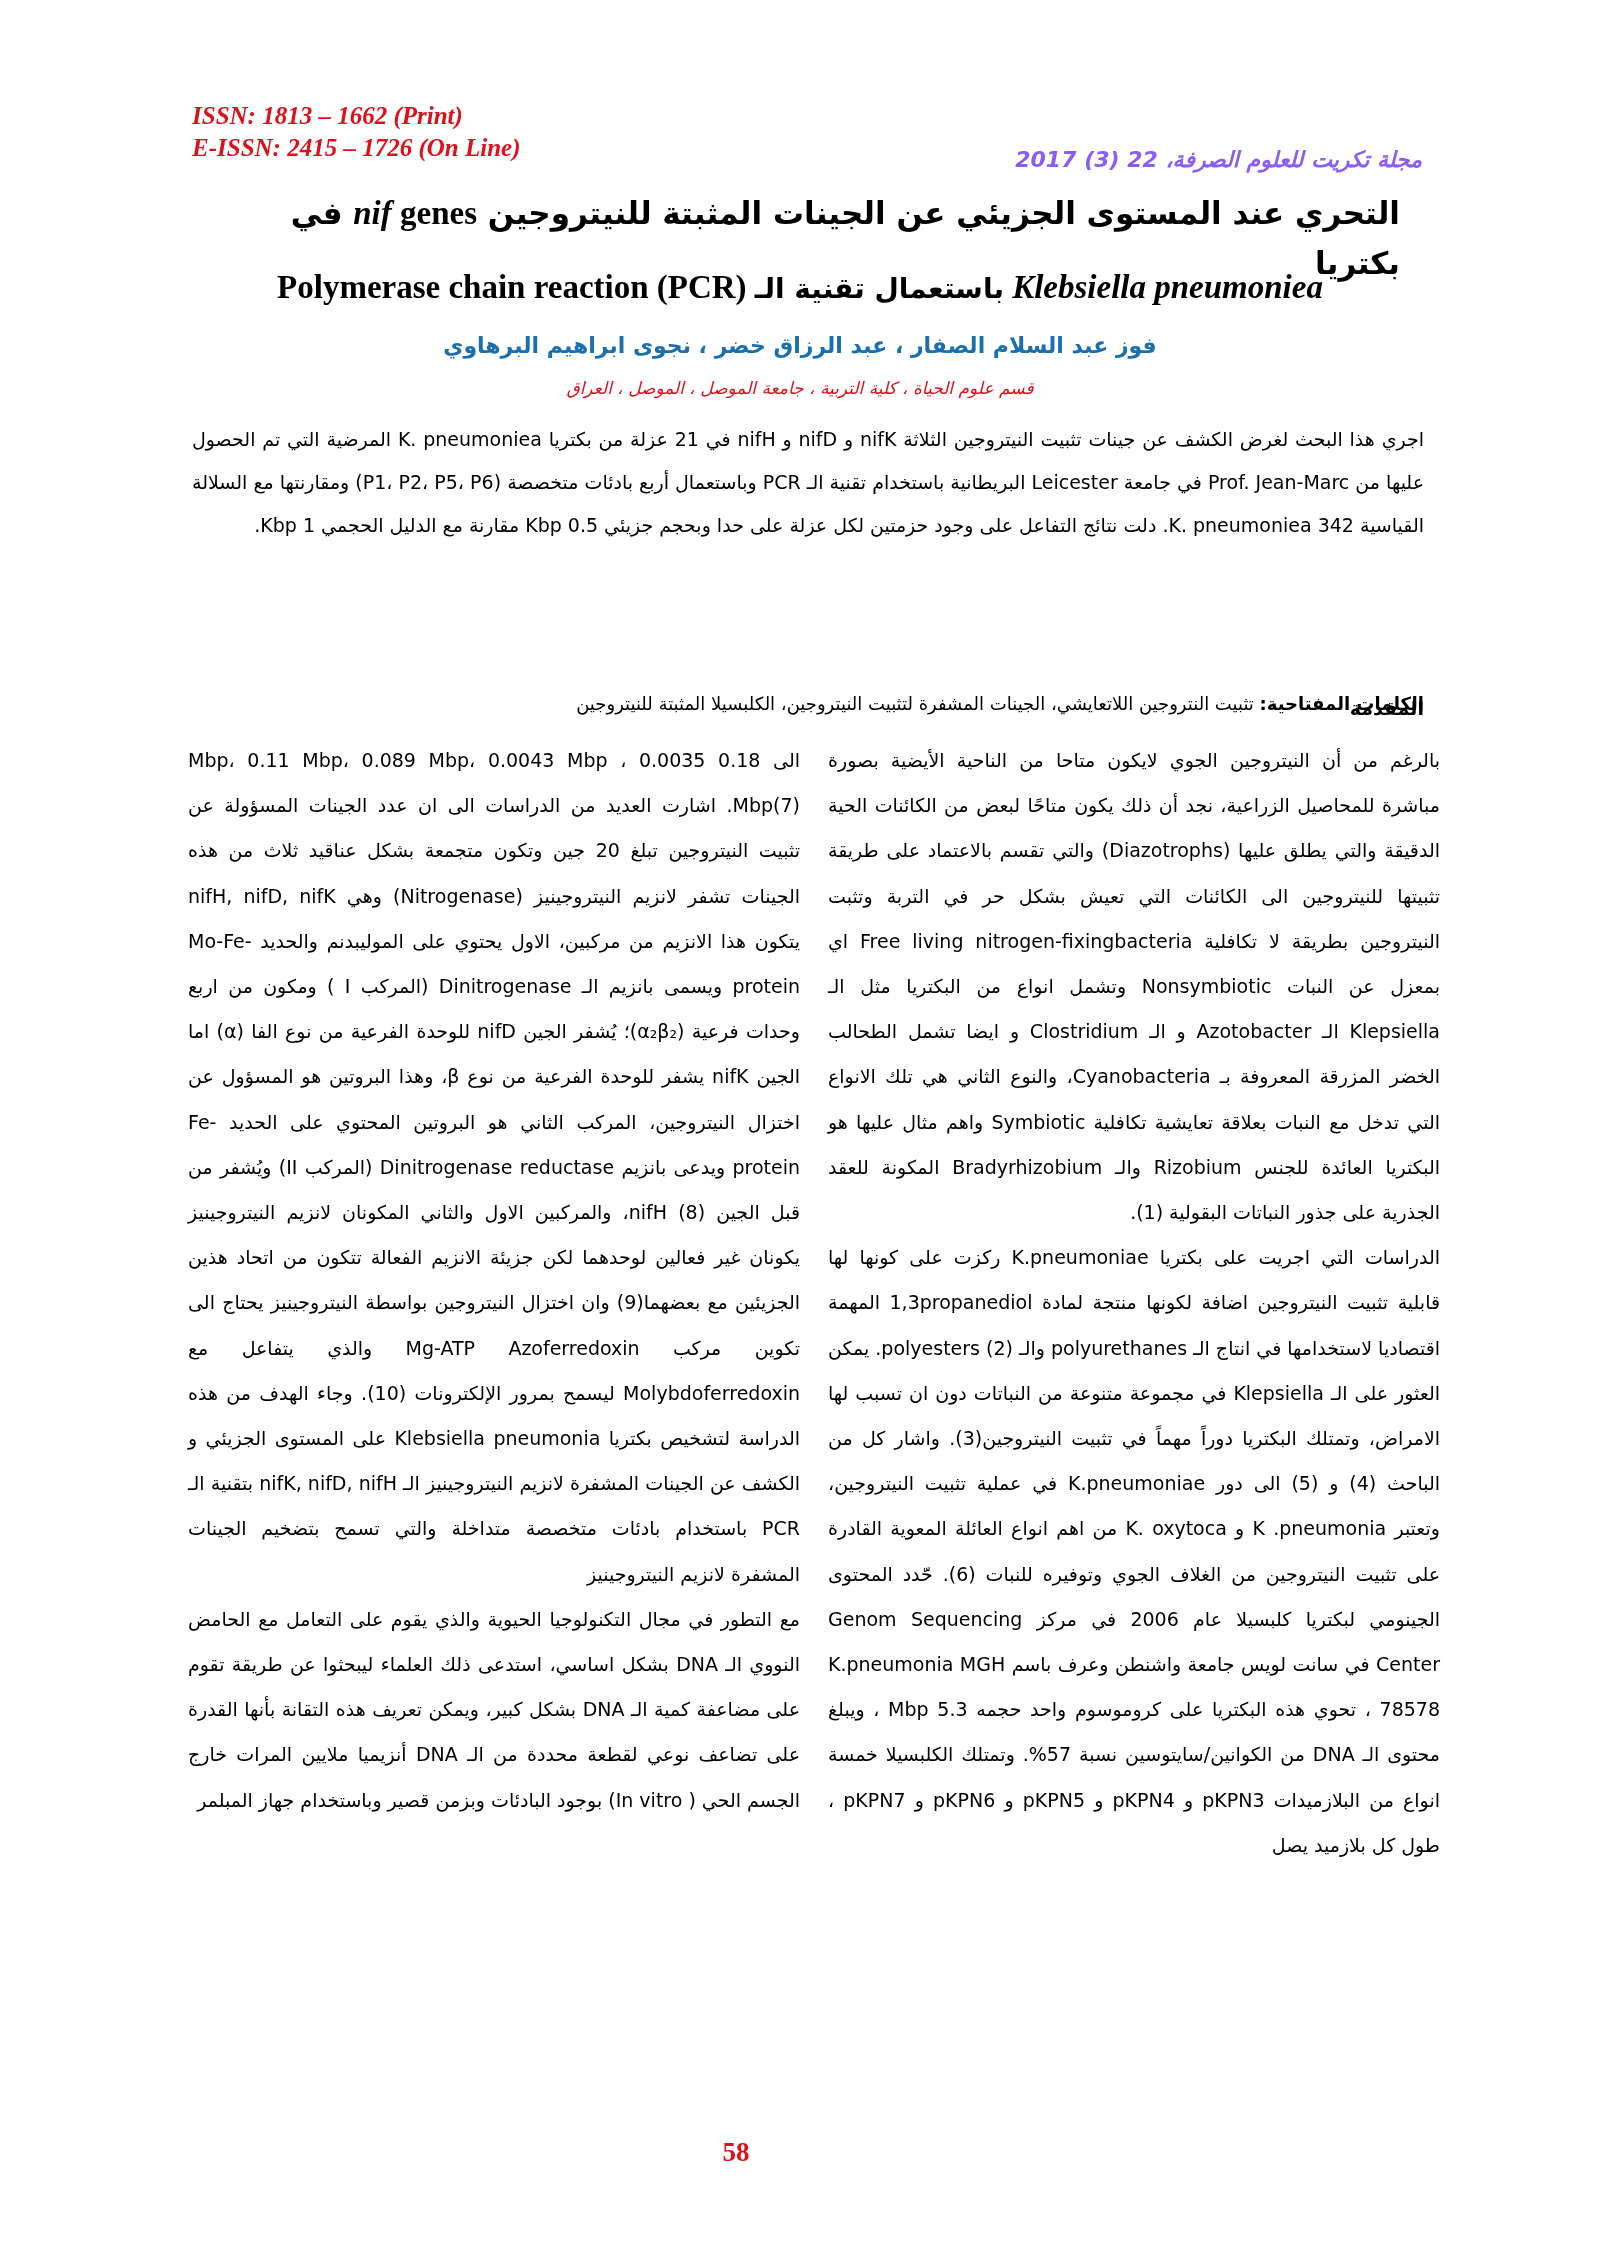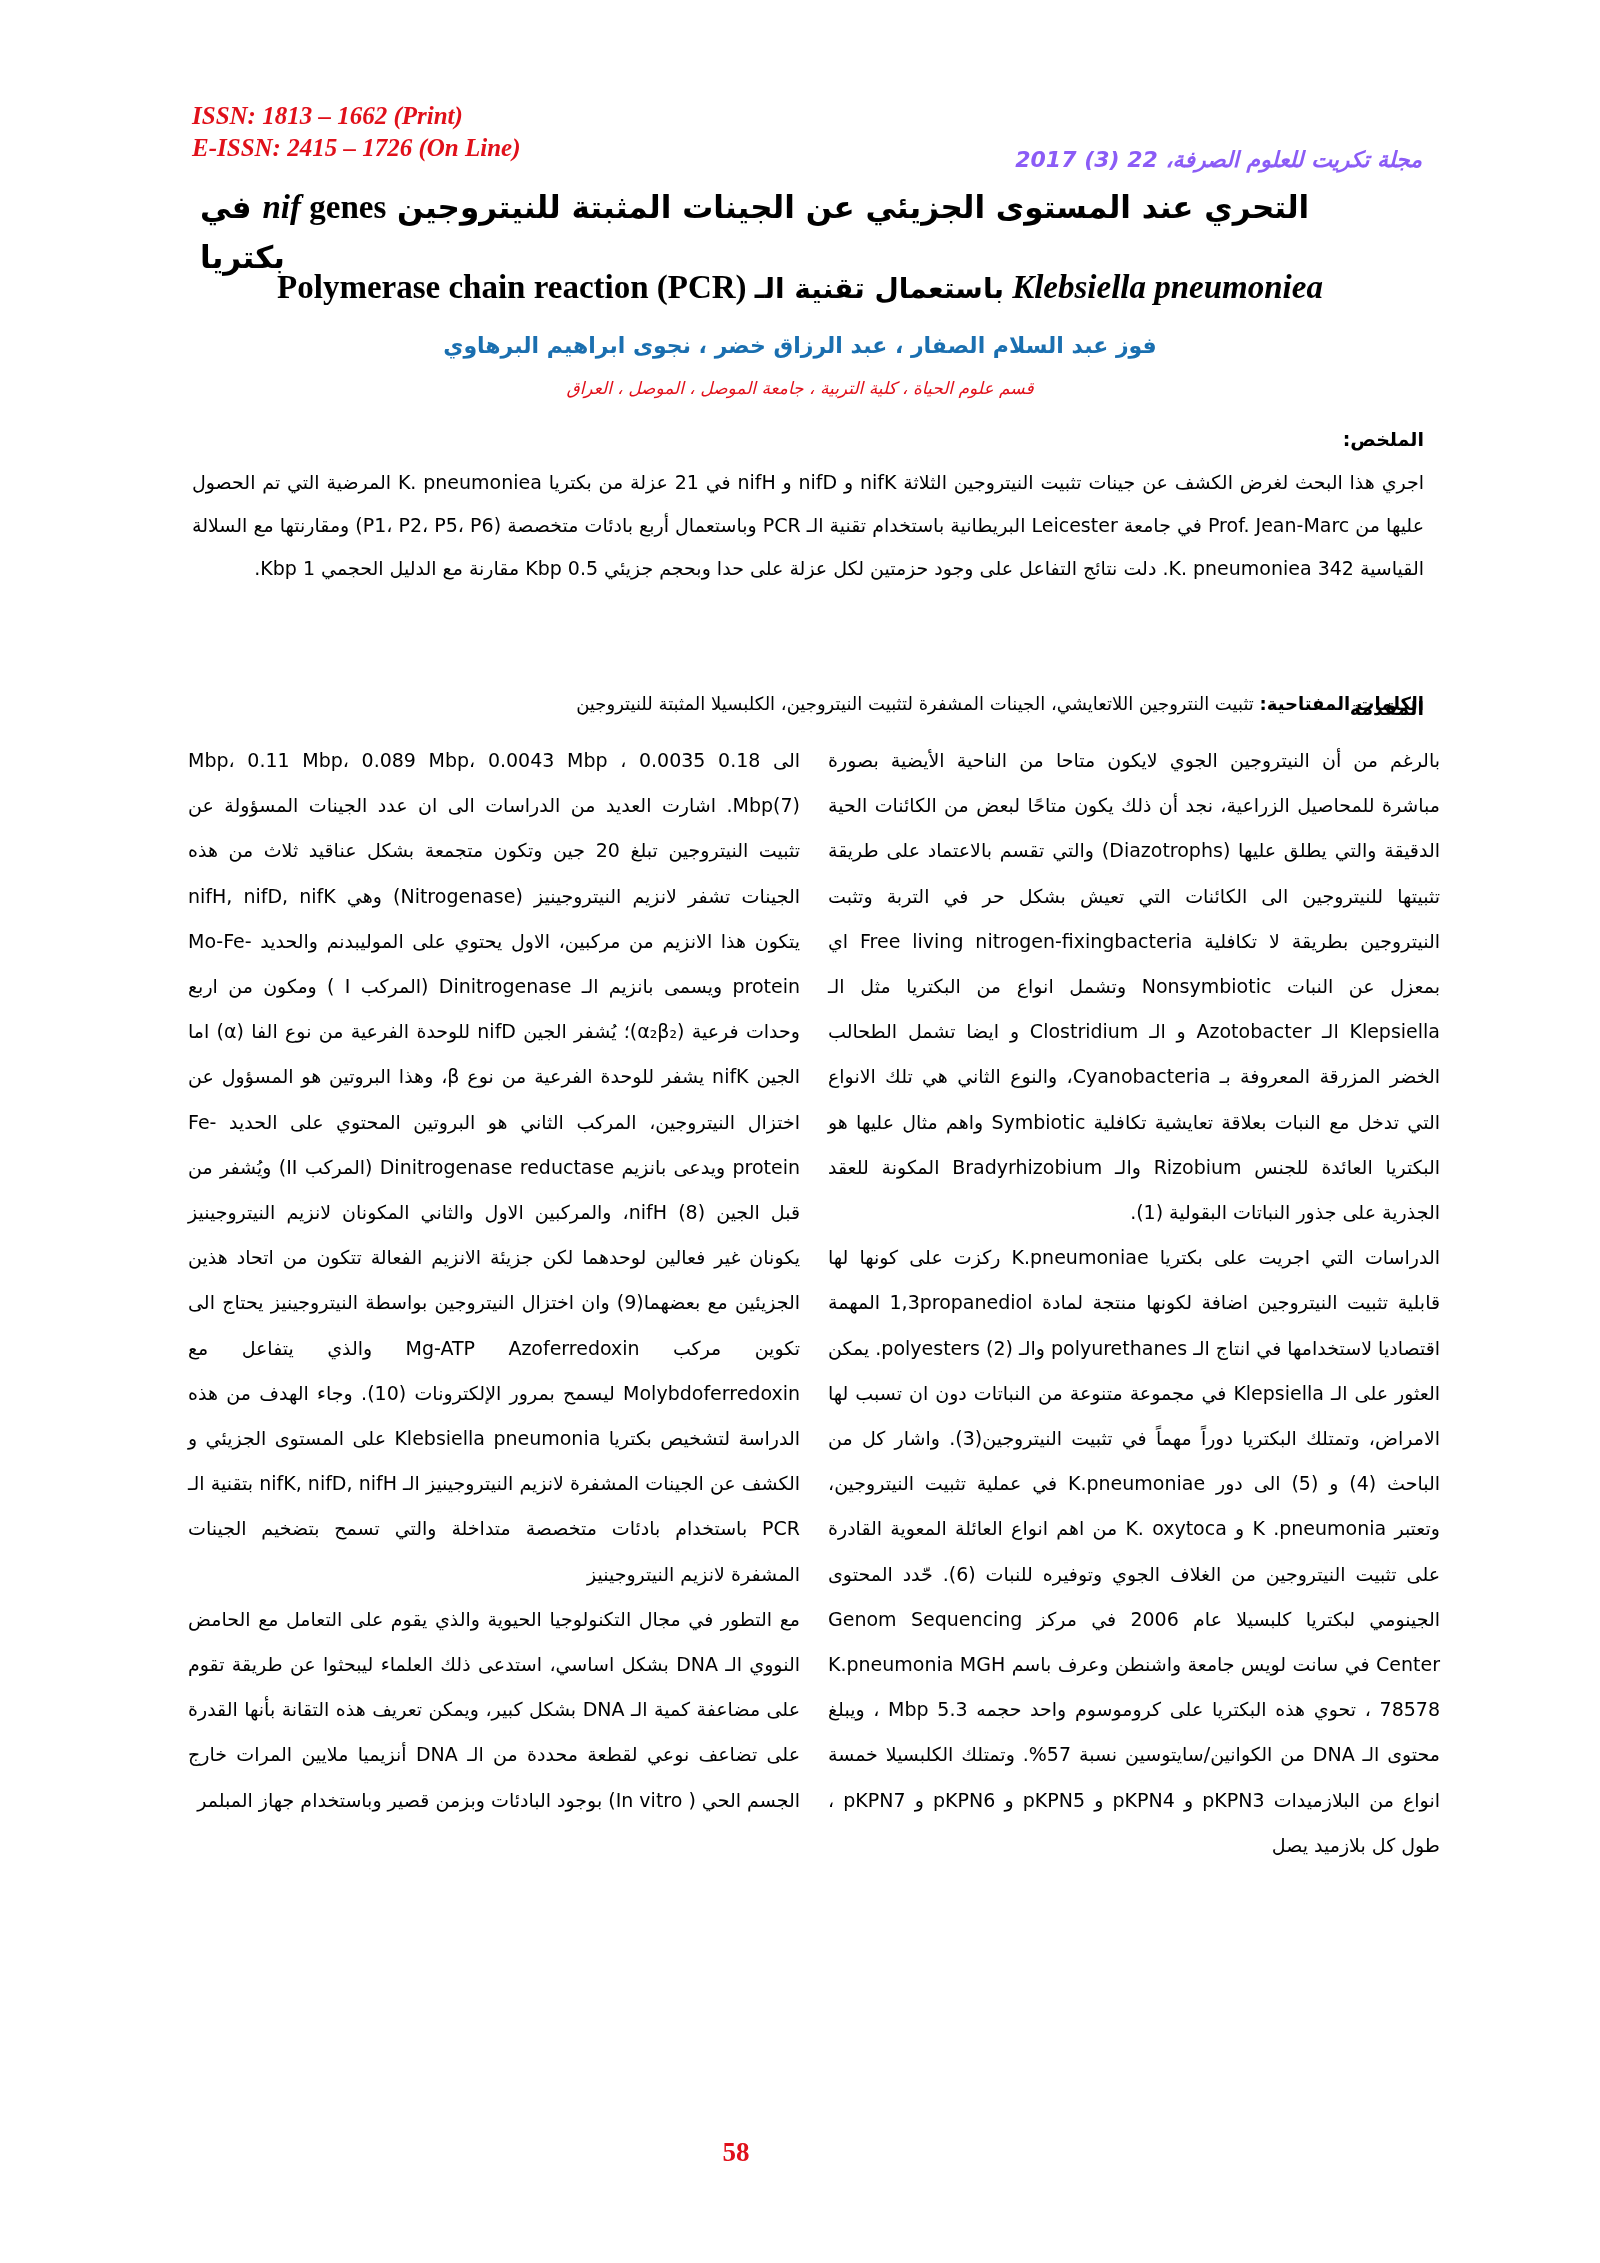--- a/index.html
+++ b/index.html
@@ -1,19 +1,19 @@
 <!DOCTYPE html>
 <html><head>
 <meta charset="utf-8">
 <style>
   html, body { margin: 0; padding: 0; background: #ffffff; }
   body { width: 1600px; height: 2263px; position: relative; overflow: hidden; font-family: "Liberation Serif", serif; color: #000; }
   .hdr-left { position: absolute; left: 192px; top: 100px; color: #e0101a; font-family: "Liberation Serif", serif; font-style: italic; font-weight: bold; font-size: 25px; line-height: 32px; }
   .hdr-right { position: absolute; right: 178px; top: 100px; color: #8b5cf6; font-family: "DejaVu Sans", sans-serif; font-style: italic; font-weight: bold; font-size: 22px; line-height: 32px; direction: rtl; margin-top: 44px; }
-  .title1 { position: absolute; left: 200px; width: 1200px; top: 182px; text-align: left; direction: rtl; font-family: "DejaVu Sans", sans-serif; font-weight: bold; font-size: 31px; line-height: 50px; }
+  .title1 { position: absolute; left: 200px; width: 1200px; top: 188px; text-align: right; direction: rtl; font-family: "DejaVu Sans", sans-serif; font-weight: bold; font-size: 31px; line-height: 50px; }
   .title1 .en { font-family: "Liberation Serif", serif; font-size: 33px; }
   .title2 { position: absolute; left: 200px; width: 1200px; top: 262px; text-align: center; direction: rtl; font-family: "Liberation Serif", serif; font-weight: bold; font-size: 33px; line-height: 50px; }
   .title2 .ar { font-family: "DejaVu Sans", sans-serif; font-size: 28px; }
   .authors { position: absolute; left: 200px; width: 1200px; top: 328px; text-align: center; direction: rtl; color: #1a6fb0; font-family: "DejaVu Sans", sans-serif; font-weight: bold; font-size: 22px; line-height: 36px; }
   .affil { position: absolute; left: 200px; width: 1200px; top: 373px; text-align: center; direction: rtl; color: #e0101a; font-family: "DejaVu Sans", sans-serif; font-style: italic; font-size: 17px; line-height: 30px; }
   .abstract { position: absolute; left: 192px; width: 1232px; top: 418px; direction: rtl; text-align: justify; font-family: "DejaVu Sans", sans-serif; font-size: 19px; line-height: 43px; }
   .abstract .lbl { font-weight: bold; }
   .kw { position: absolute; left: 192px; width: 1232px; top: 642px; direction: rtl; font-family: "DejaVu Sans", sans-serif; font-size: 18px; line-height: 36px; margin-top: 44px; }
   .kw .lbl { font-weight: bold; }
   .intro-h { position: absolute; right: 176px; top: 690px; direction: rtl; font-family: "DejaVu Sans", sans-serif; font-weight: bold; font-size: 19px; line-height: 36px; }
@@ -43,21 +43,20 @@
 <div class="title2">
   <i>Klebsiella pneumoniea</i>
   <span class="ar">باستعمال تقنية الـ</span>
   <span>Polymerase chain reaction (PCR)</span>
 </div>
 
 <div class="authors">فوز عبد السلام الصفار ، عبد الرزاق خضر ، نجوى ابراهيم البرهاوي</div>
 <div class="affil">قسم علوم الحياة ، كلية التربية ، جامعة الموصل ، الموصل ، العراق</div>
 
 <div class="abstract">
-  <div class="lbl">الملخص:</div>
   <div>اجري هذا البحث لغرض الكشف عن جينات تثبيت النيتروجين الثلاثة nifK و nifD و nifH في 21 عزلة من بكتريا K. pneumoniea المرضية التي تم الحصول عليها من Prof. Jean-Marc في جامعة Leicester البريطانية باستخدام تقنية الـ PCR وباستعمال أربع بادئات متخصصة (P1، P2، P5، P6) ومقارنتها مع السلالة القياسية K. pneumoniea 342. دلت نتائج التفاعل على وجود حزمتين لكل عزلة على حدا وبحجم جزيئي 0.5 Kbp مقارنة مع الدليل الحجمي 1 Kbp.</div>
 </div>
 
 <div class="kw">
   <span class="lbl">الكلمات المفتاحية:</span>
   <span>تثبيت النتروجين اللاتعايشي، الجينات المشفرة لتثبيت النيتروجين، الكلبسيلا المثبتة للنيتروجين</span>
 </div>
 
 <div class="intro-h">المقدمة</div>
 

